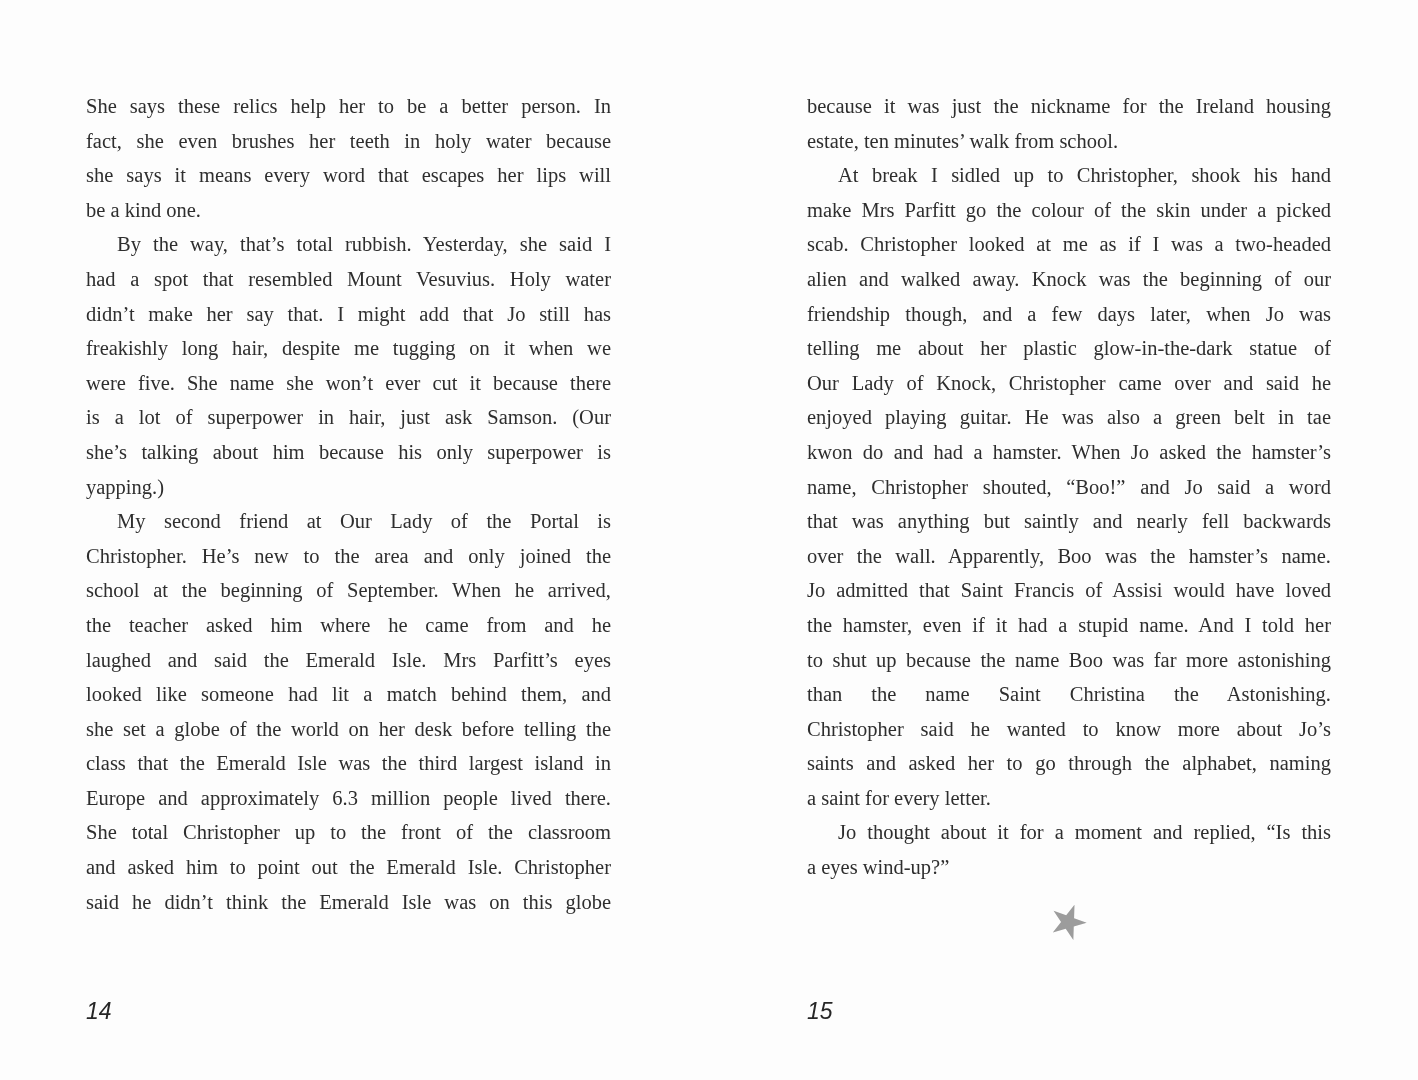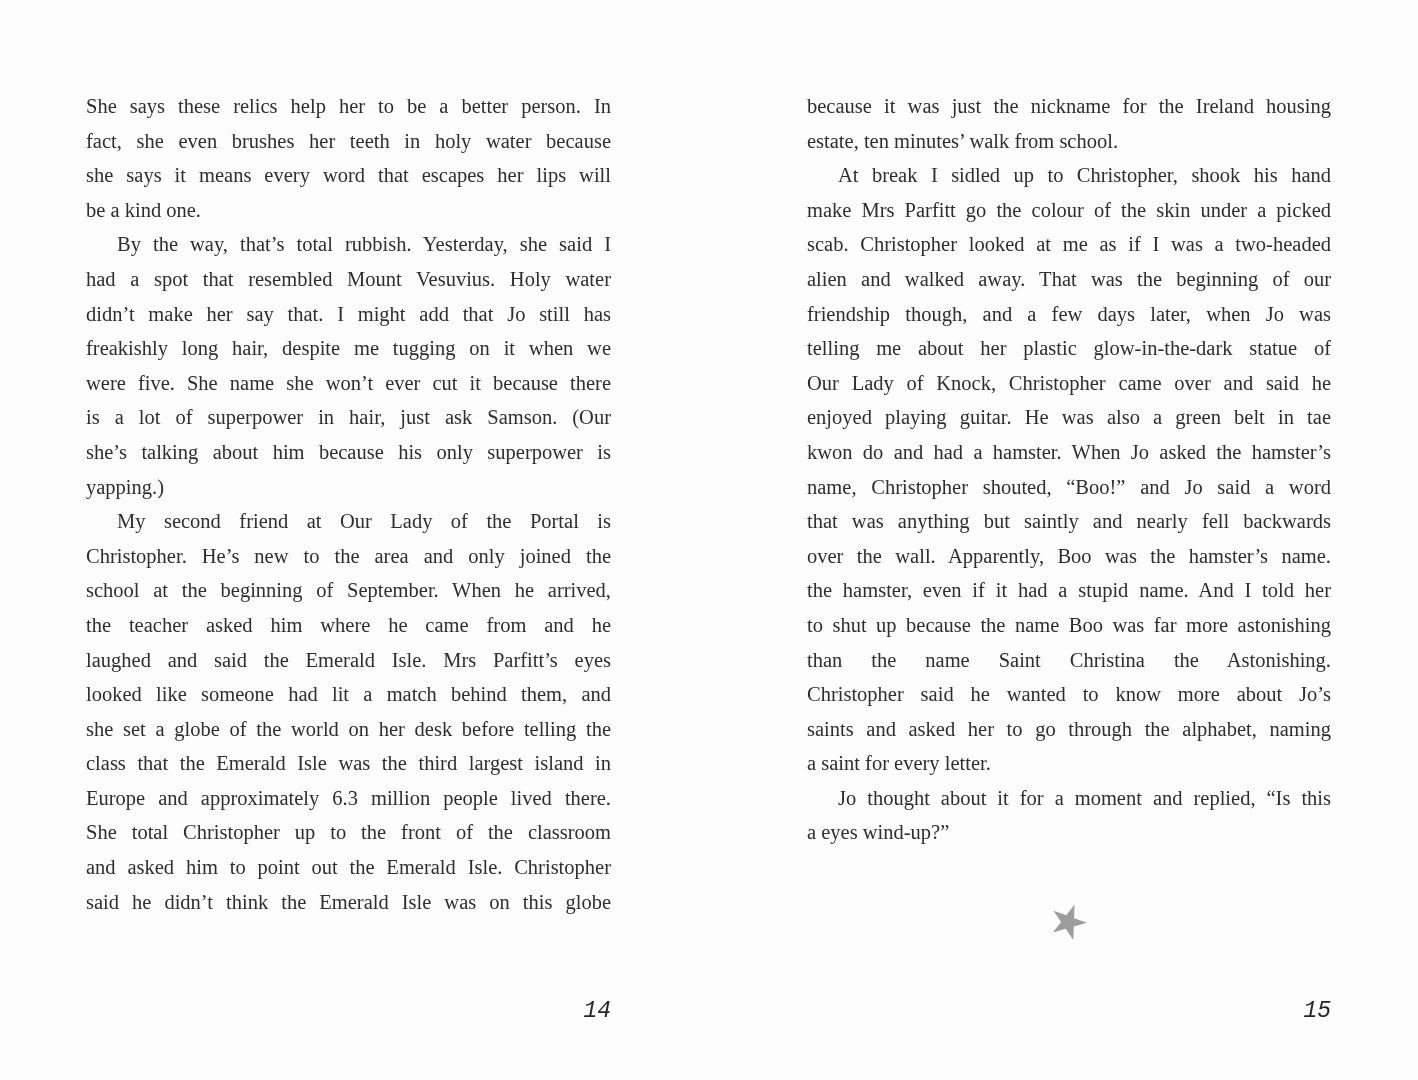--- a/index.html
+++ b/index.html
@@ -50,24 +50,24 @@
     display: inline-block;
     font-size: 46px;
     line-height: 46px;
     color: var(--star-color);
     transform: rotate(20deg);
     font-family: "DejaVu Sans", sans-serif;
   }
   .page-num {
     position: absolute;
     top: 998px;
-    font-family: Liberation Mono, monospace;
+    font-family: Liberation Sans, sans-serif;
     font-style: italic;
     font-size: 23px;
-    text-align: right;
+    text-align: left;
     color: #262626;
   }
   .page-num.left  { left: 86px;  width: 525px; }
   .page-num.right { left: 807px; width: 524px; }
 </style>
 </head>
 <body>
 
 <div class="book-spread">
 
@@ -106,29 +106,30 @@
 
   <div class="page-text right">
       <div class="paragraph">
         <div class="line">because it was just the nickname for the Ireland housing</div>
         <div class="line last">estate, ten minutes’ walk from school.</div>
       </div>
       <div class="paragraph">
         <div class="line indent">At break I sidled up to Christopher, shook his hand</div>
         <div class="line">make Mrs Parfitt go the colour of the skin under a picked</div>
         <div class="line">scab. Christopher looked at me as if I was a two-headed</div>
-        <div class="line">alien and walked away. That was the beginning of our</div>
+        <div class="line">alien and walked away. Knock was the beginning of our</div>
         <div class="line">friendship though, and a few days later, when Jo was</div>
         <div class="line">telling me about her plastic glow-in-the-dark statue of</div>
         <div class="line">Our Lady of Knock, Christopher came over and said he</div>
         <div class="line">enjoyed playing guitar. He was also a green belt in tae</div>
         <div class="line">kwon do and had a hamster. When Jo asked the hamster’s</div>
         <div class="line">name, Christopher shouted, “Boo!” and Jo said a word</div>
         <div class="line">that was anything but saintly and nearly fell backwards</div>
         <div class="line">over the wall. Apparently, Boo was the hamster’s name.</div>
+        <div class="line">Jo admitted that Saint Francis of Assisi would have loved</div>
         <div class="line">the hamster, even if it had a stupid name. And I told her</div>
         <div class="line">to shut up because the name Boo was far more astonishing</div>
         <div class="line">than the name Saint Christina the Astonishing.</div>
         <div class="line">Christopher said he wanted to know more about Jo’s</div>
         <div class="line">saints and asked her to go through the alphabet, naming</div>
         <div class="line last">a saint for every letter.</div>
       </div>
       <div class="paragraph">
         <div class="line indent">Jo thought about it for a moment and replied, “Is this</div>
         <div class="line last">a eyes wind-up?”</div>

